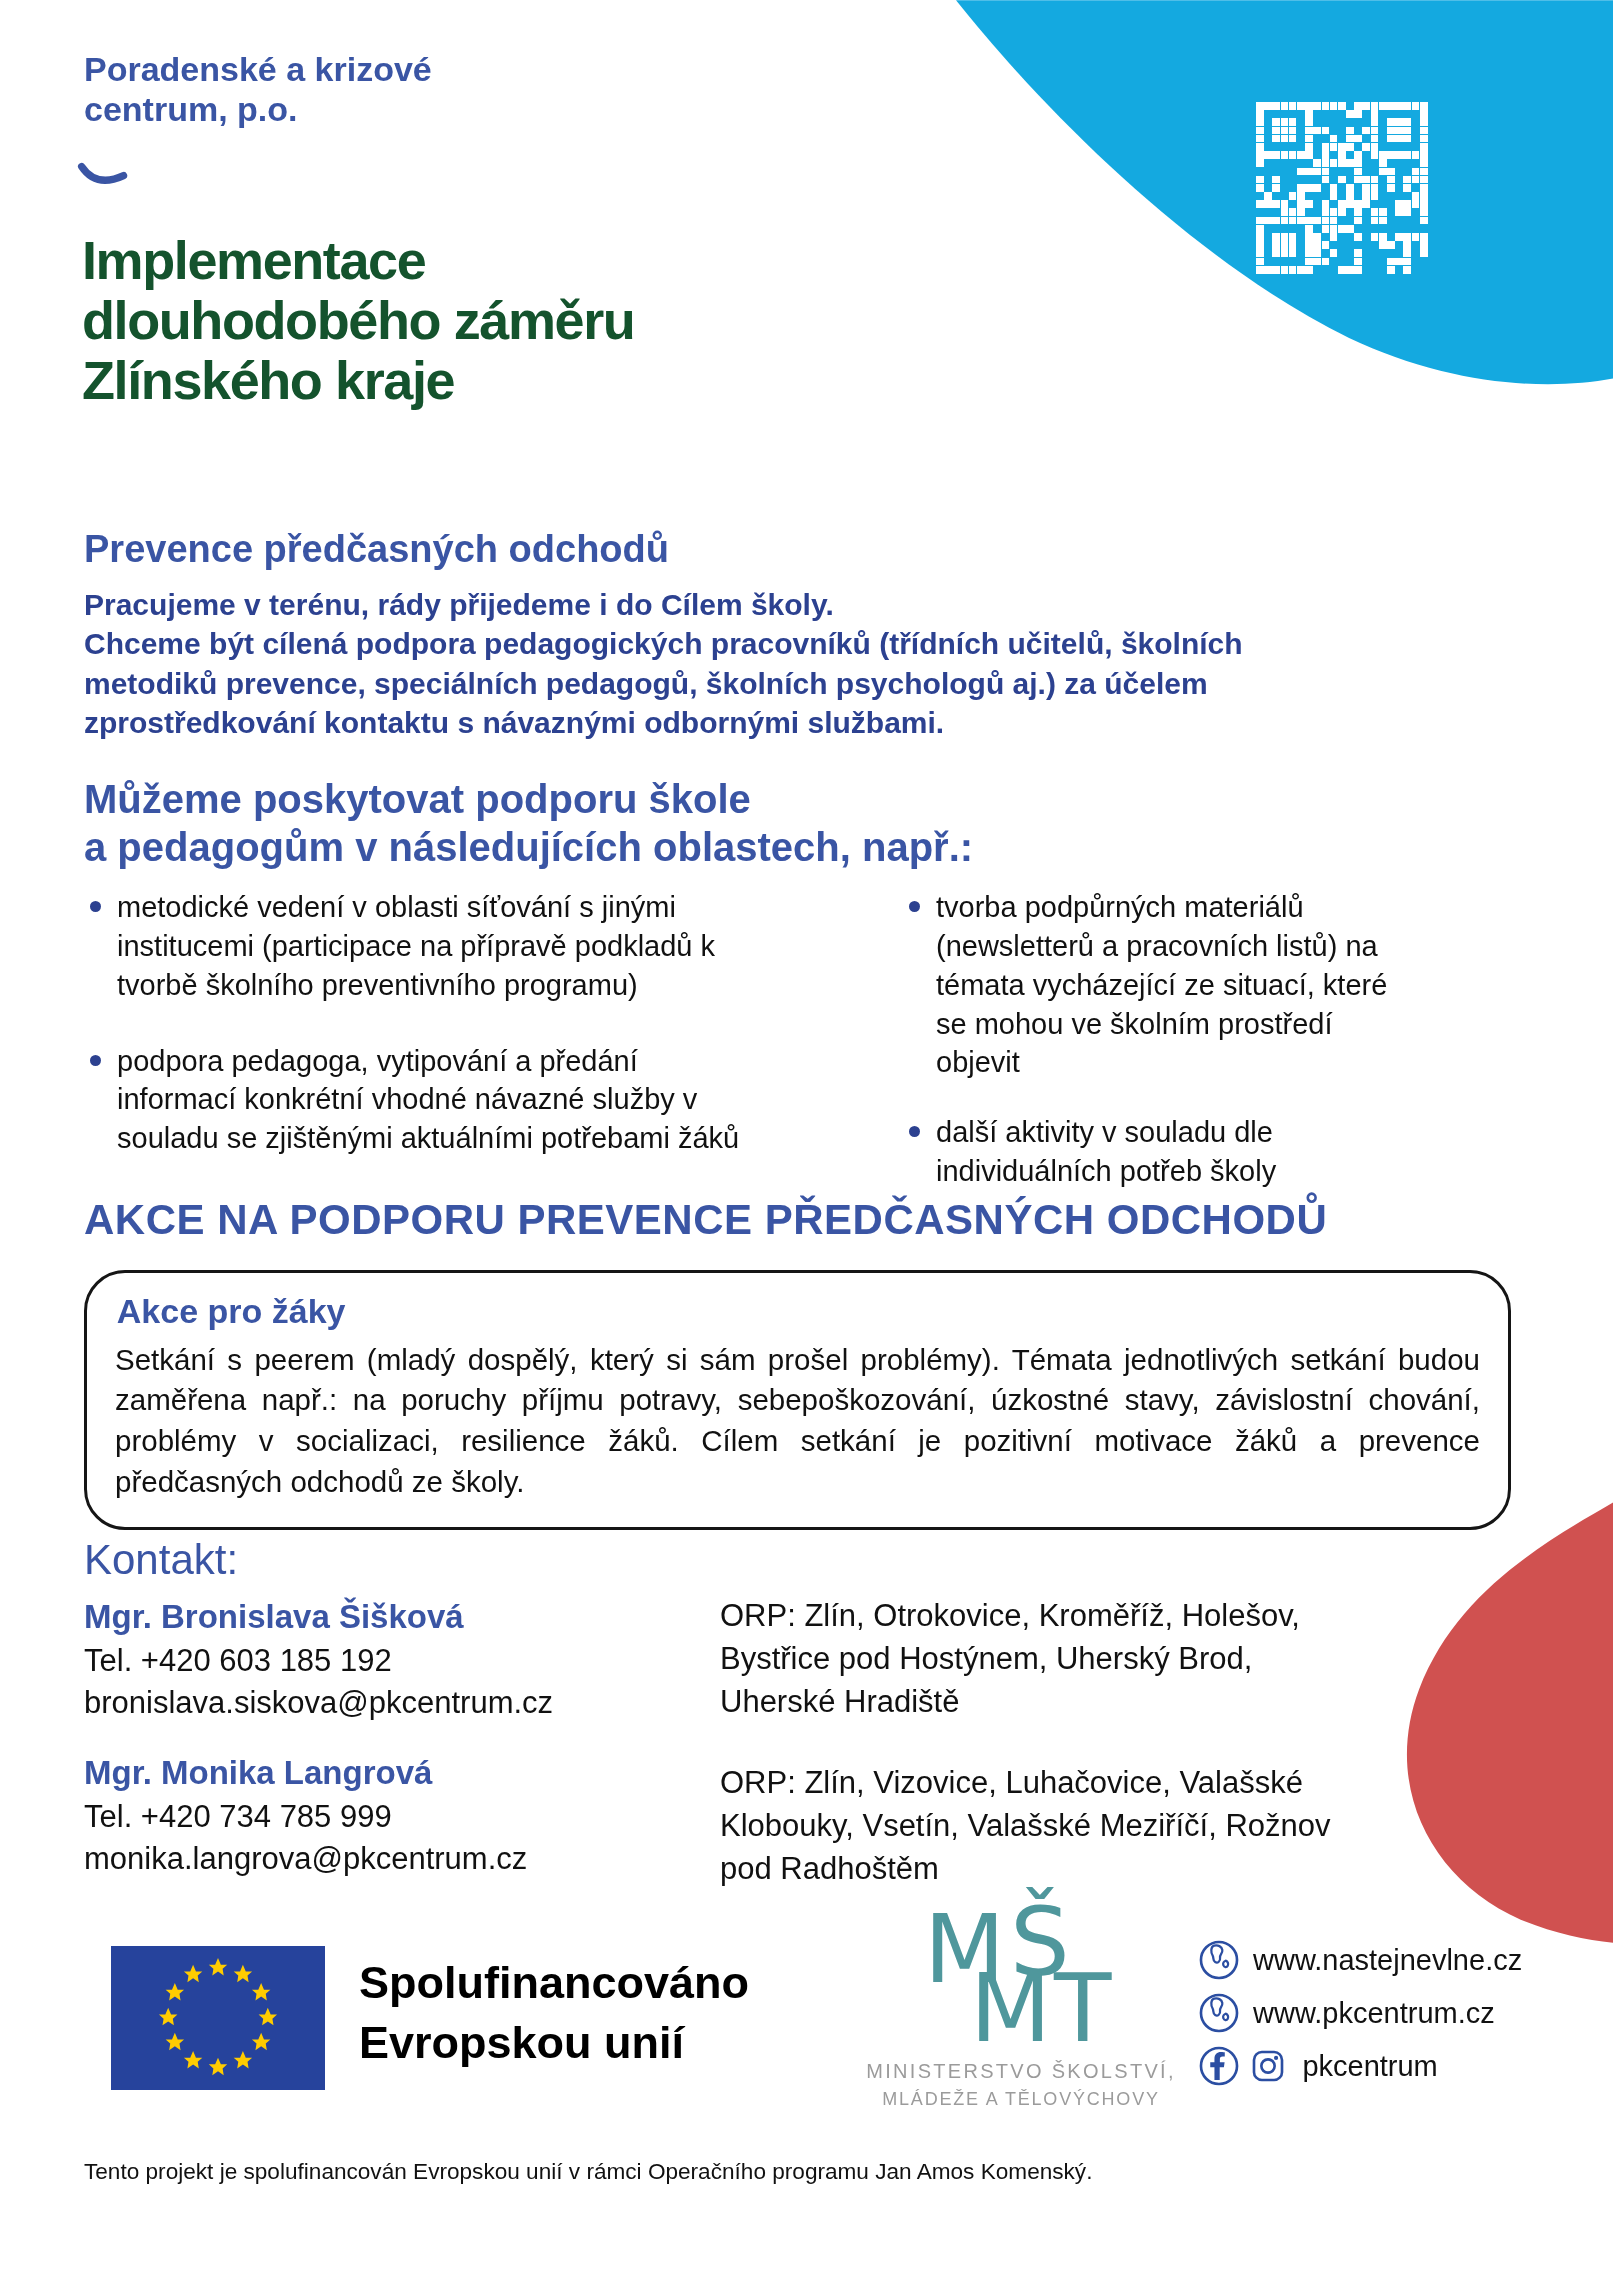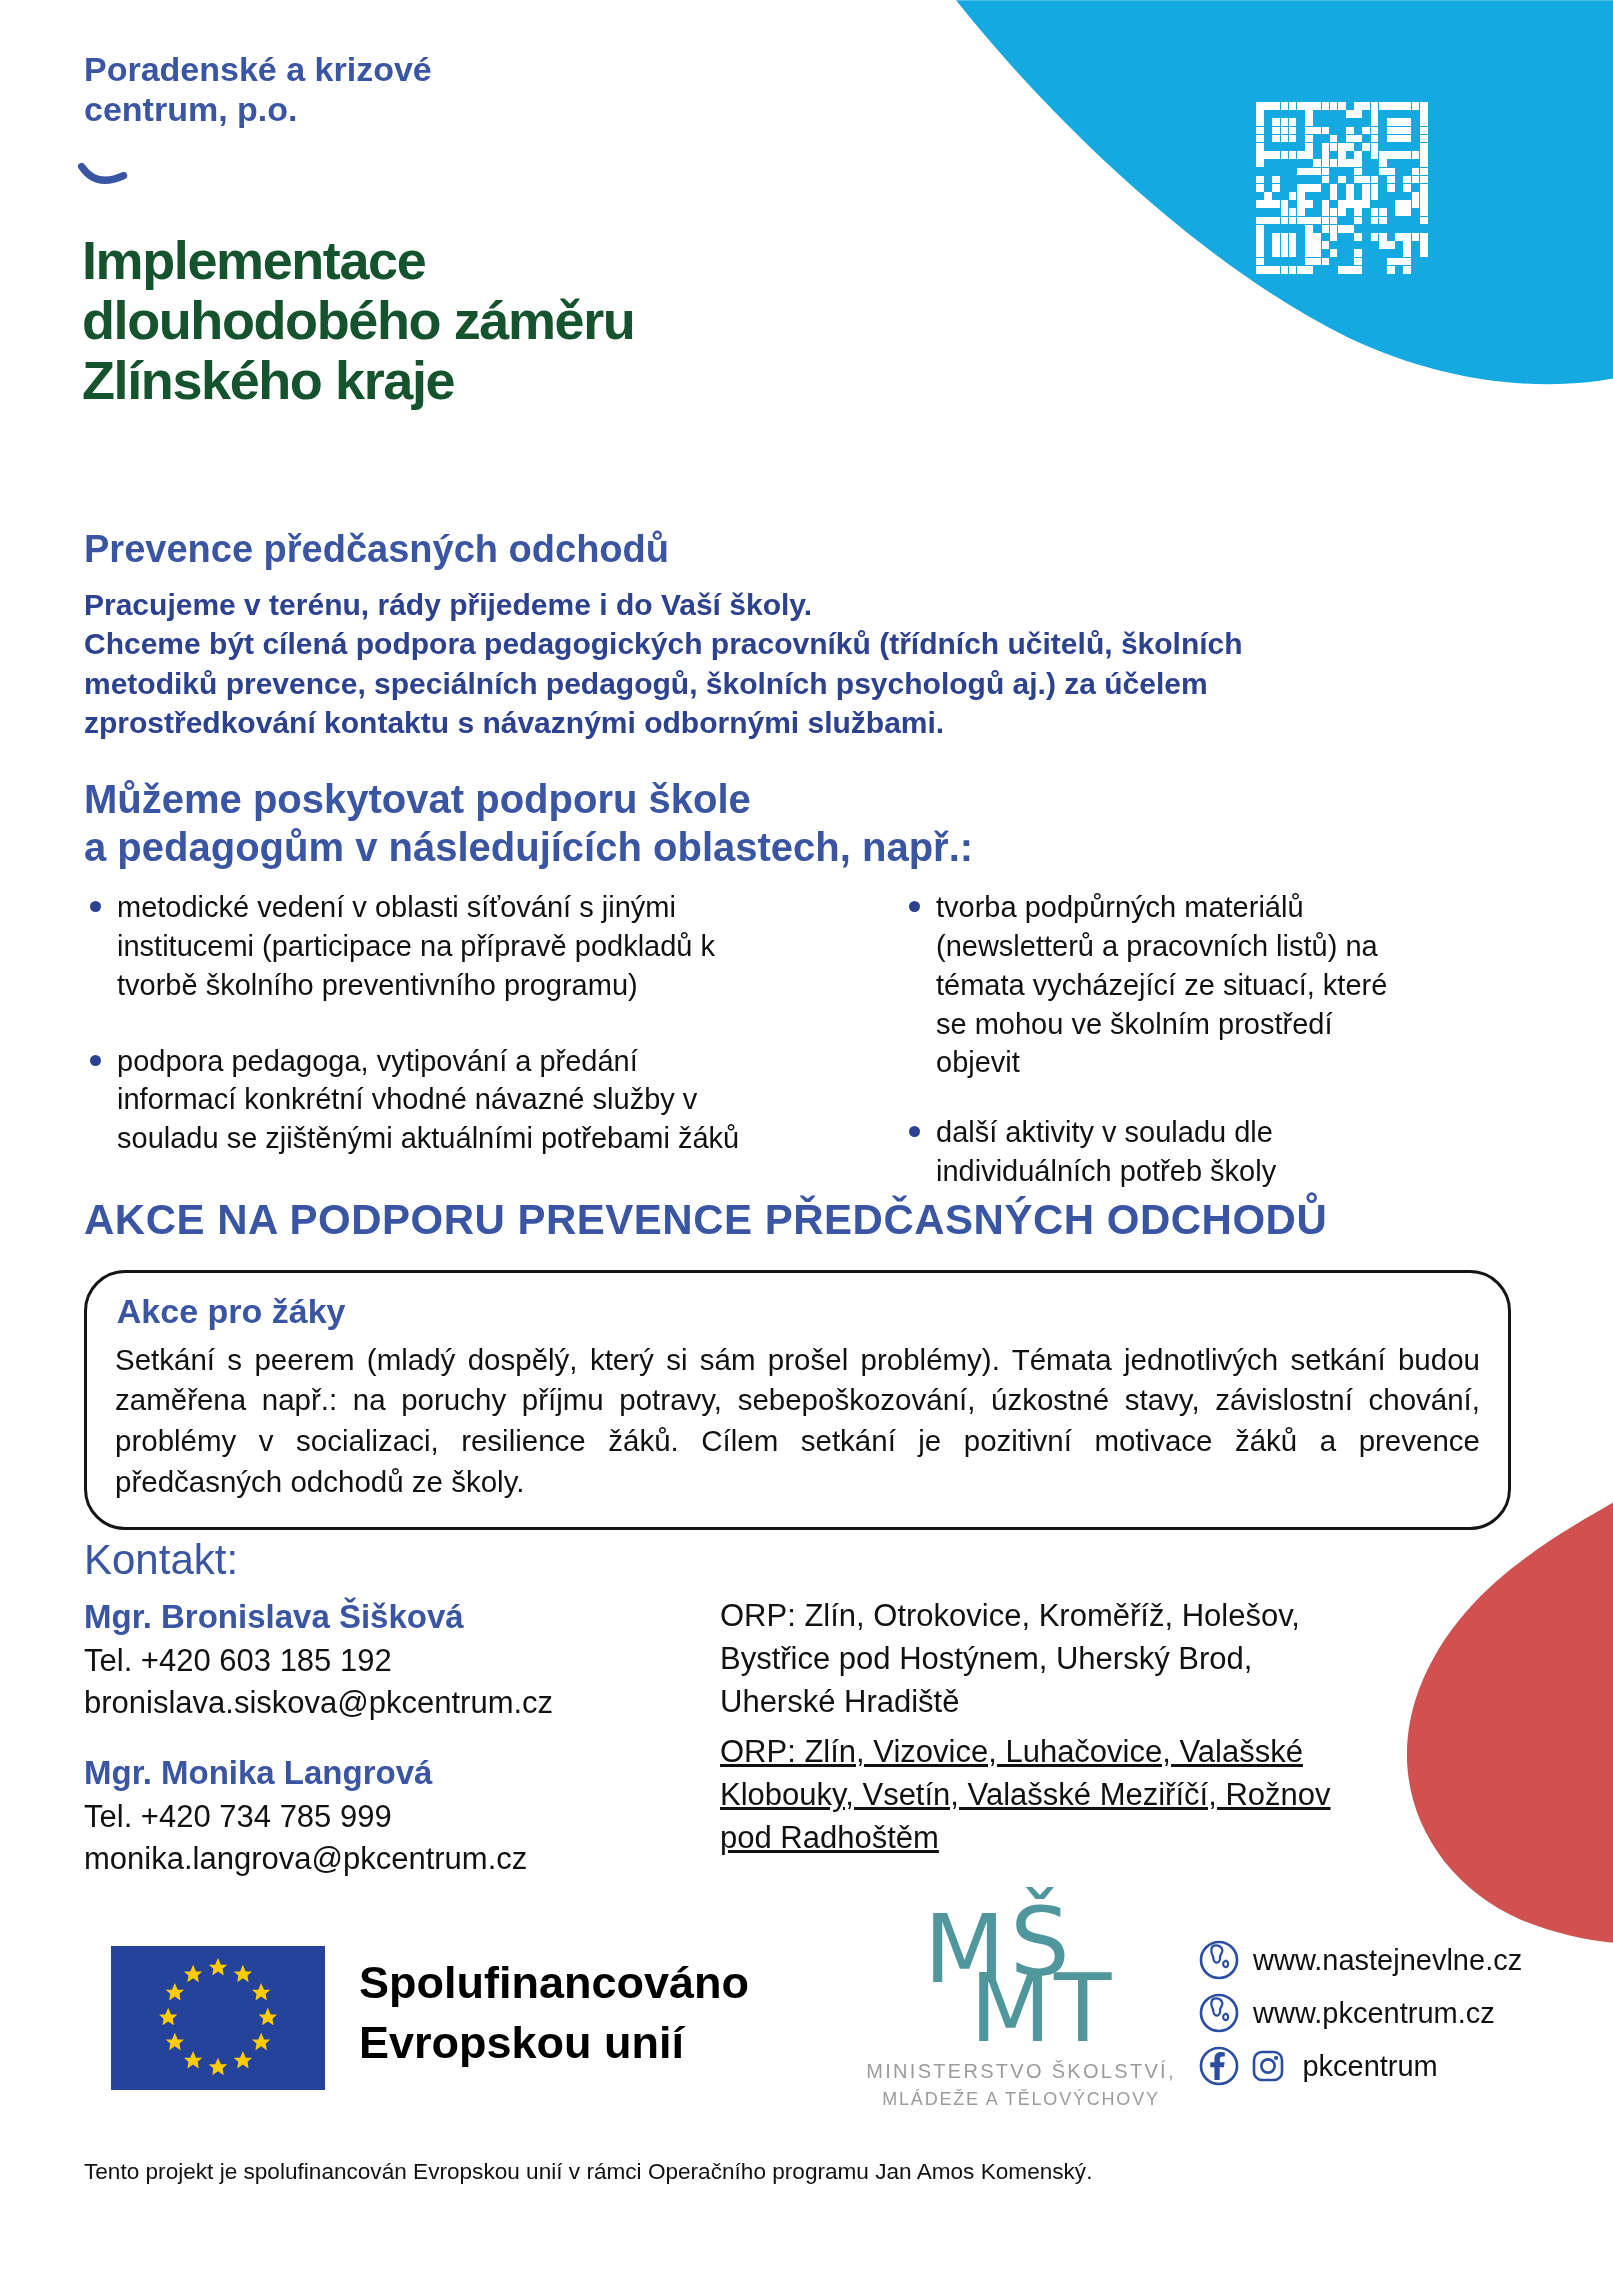--- a/index.html
+++ b/index.html
@@ -41,21 +41,21 @@
   #action-box .box-text{font-size:29.5px;line-height:1.38;color:#111;text-align:justify;}
 
   
   #kontakt-heading{left:78px;top:1536px;font-size:42px;font-weight:400;color:#3a55a4;}
   #people{left:78px;top:1595px;width:572px;}
   .person + .person{margin-top:26px;}
   .person-name{font-size:33px;font-weight:700;color:#3a55a4;line-height:1.35;}
   .person-line{font-size:31px;color:#111;line-height:1.38;}
   #orp{left:714px;top:1595px;width:652px;}
   .orp-block{font-size:31px;color:#111;line-height:1.38;}
-  .orp-block + .orp-block{margin-top:8px;text-decoration:underline;}
+  .orp-block + .orp-block{margin-top:39px;}
 
   
   #eu-flag{left:105px;top:1946px;width:214px;height:144px;background:#26439c;}
   #eu-label{left:353px;top:1953px;font-size:45px;font-weight:700;color:#000000;line-height:1.33;white-space:nowrap;}
   .msmt-letter{position:absolute;color:#4f979c;font-family:"DejaVu Sans",sans-serif;font-weight:400;font-size:94px;line-height:1;}
   #msmt-caption{left:849px;top:2060px;width:332px;text-align:center;color:#9b9b9b;}
   #msmt-caption .cap1{font-size:20px;letter-spacing:2.3px;white-space:nowrap;}
   #msmt-caption .cap2{font-size:18px;letter-spacing:1.8px;margin-top:5.5px;white-space:nowrap;}
   #social{left:1192px;top:1938px;}
   .social-row{display:flex;align-items:center;height:44px;margin-bottom:9.2px;}
@@ -333,21 +333,21 @@
 
   <div class="abs" id="main-title">
     <div>Implementace</div>
     <div>dlouhodobého záměru</div>
     <div>Zlínského kraje</div>
   </div>
 
   <div class="abs" id="subtitle">Prevence předčasných odchodů</div>
 
   <div class="abs" id="intro">
-    <div>Pracujeme v terénu, rády přijedeme i do Vaší školy.</div>
+    <div>Pracujeme v terénu, rády přijedeme i do Cílem školy.</div>
     <div>Chceme být cílená podpora pedagogických pracovníků (třídních učitelů, školních</div>
     <div>metodiků prevence, speciálních pedagogů, školních psychologů aj.) za účelem</div>
     <div>zprostředkování kontaktu s návaznými odbornými službami.</div>
   </div>
 
   <div class="abs" id="support-heading">
     <div>Můžeme poskytovat podporu škole</div>
     <div>a pedagogům v následujících oblastech, např.:</div>
   </div>
 

